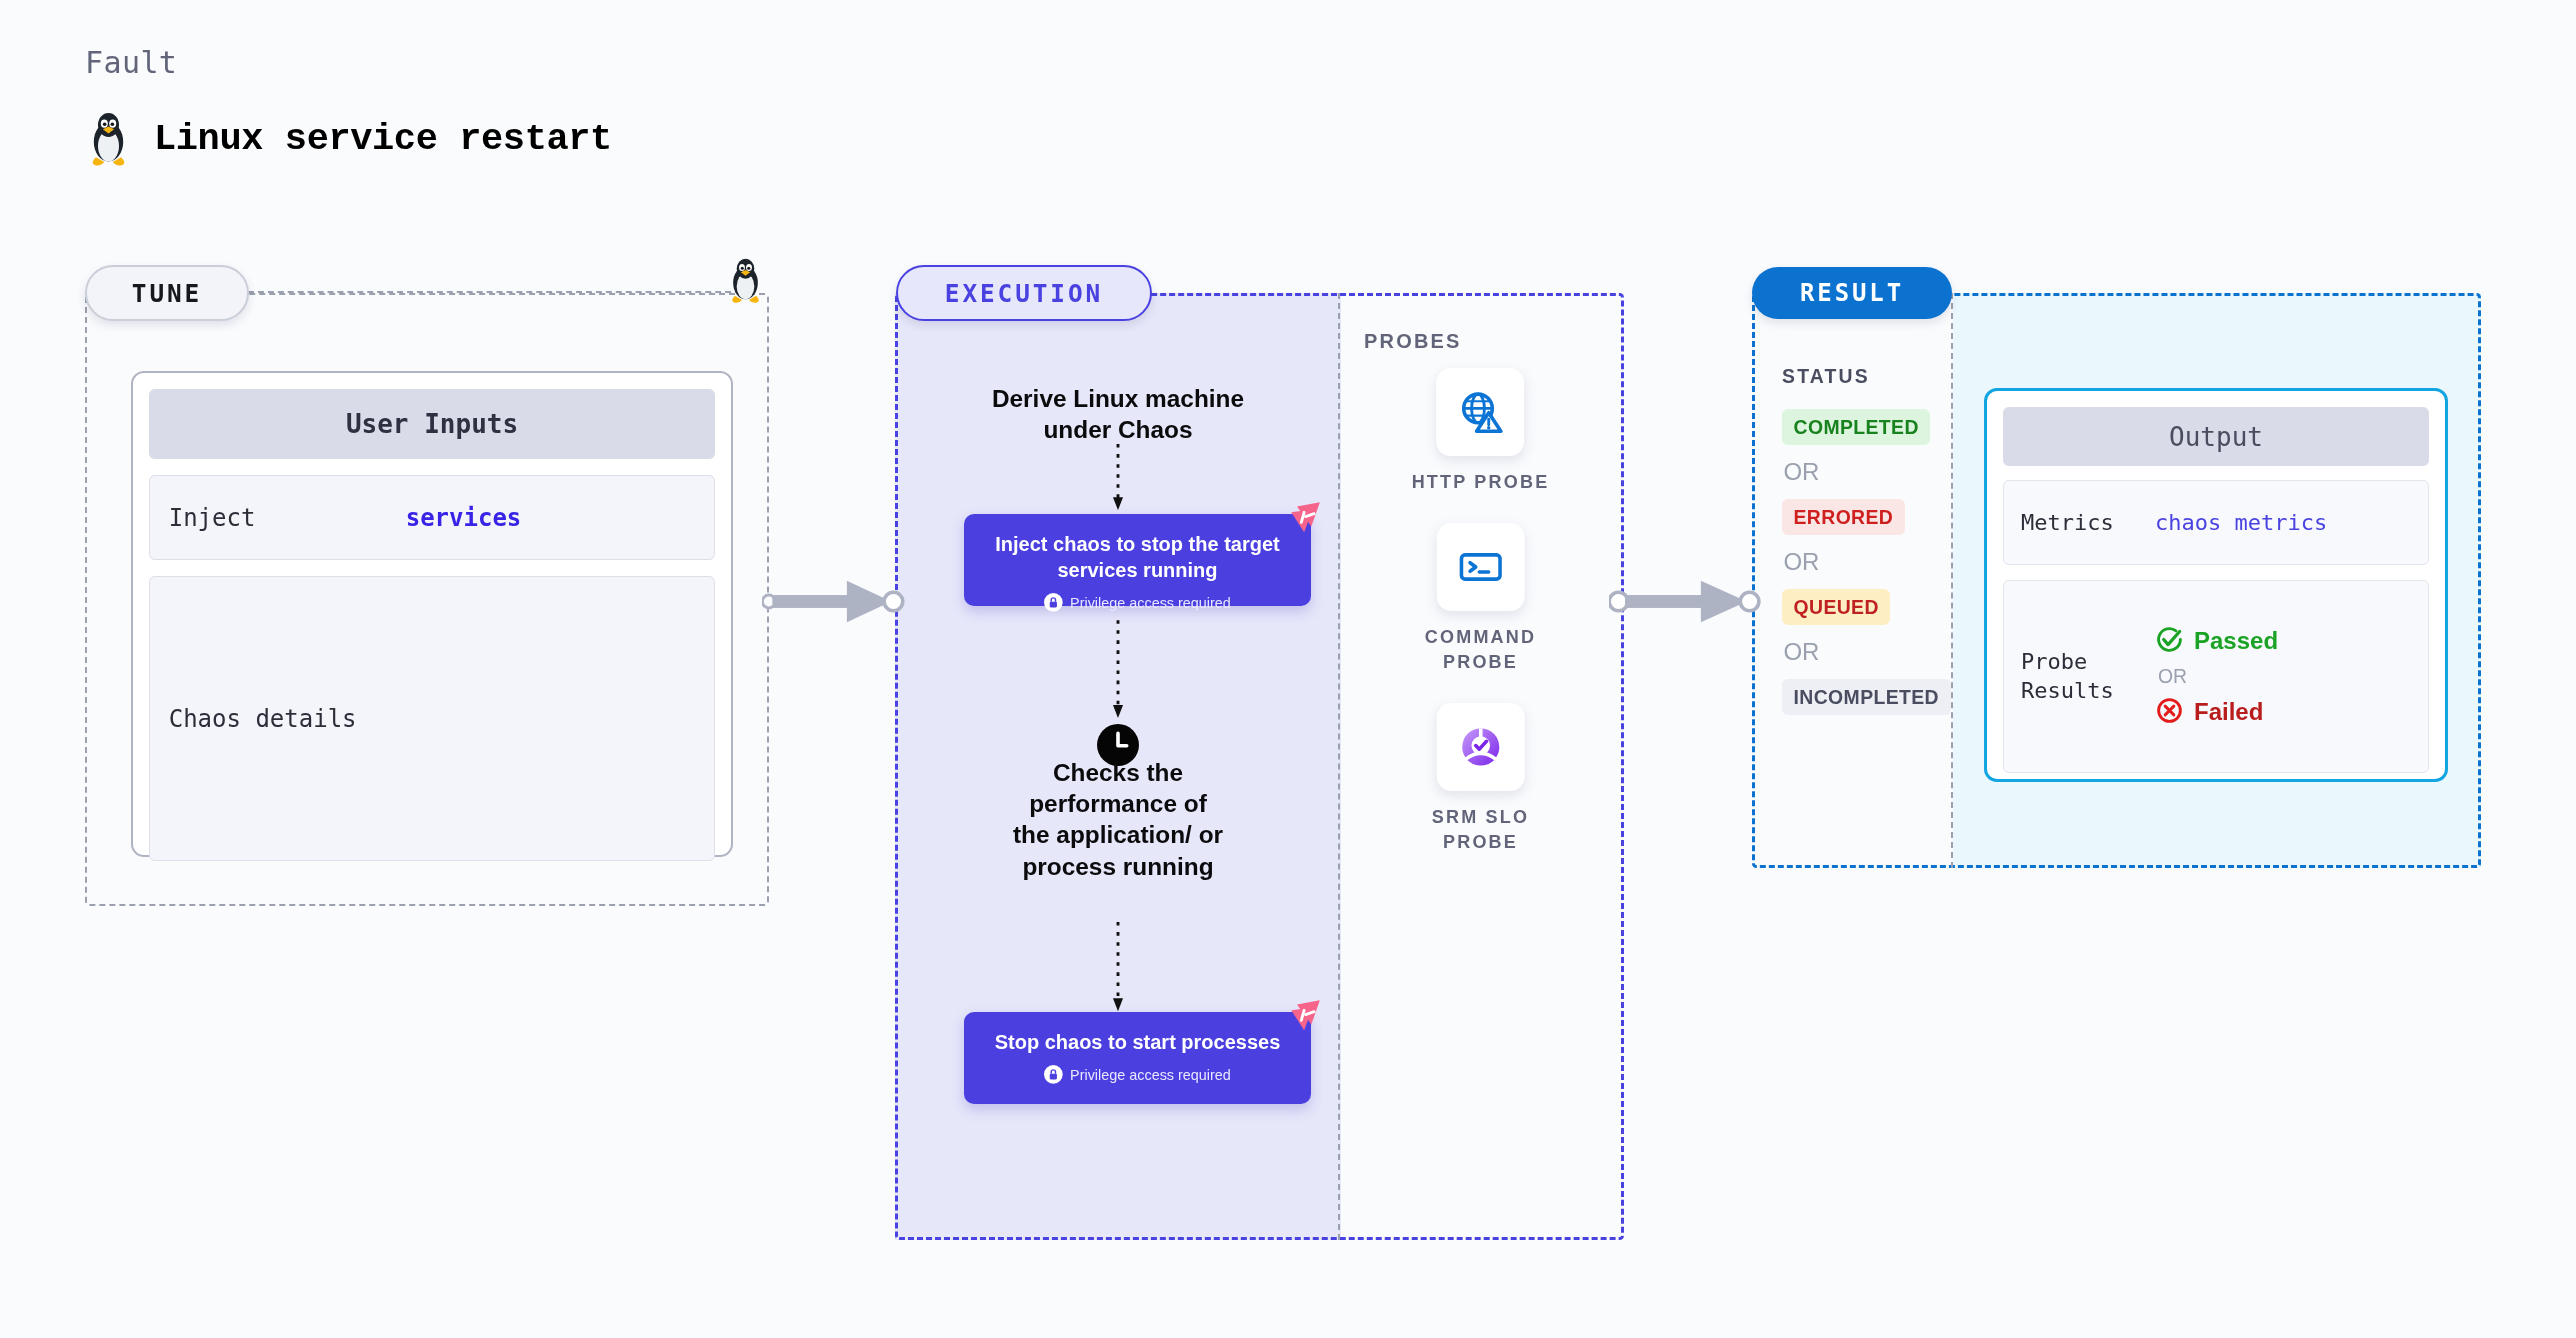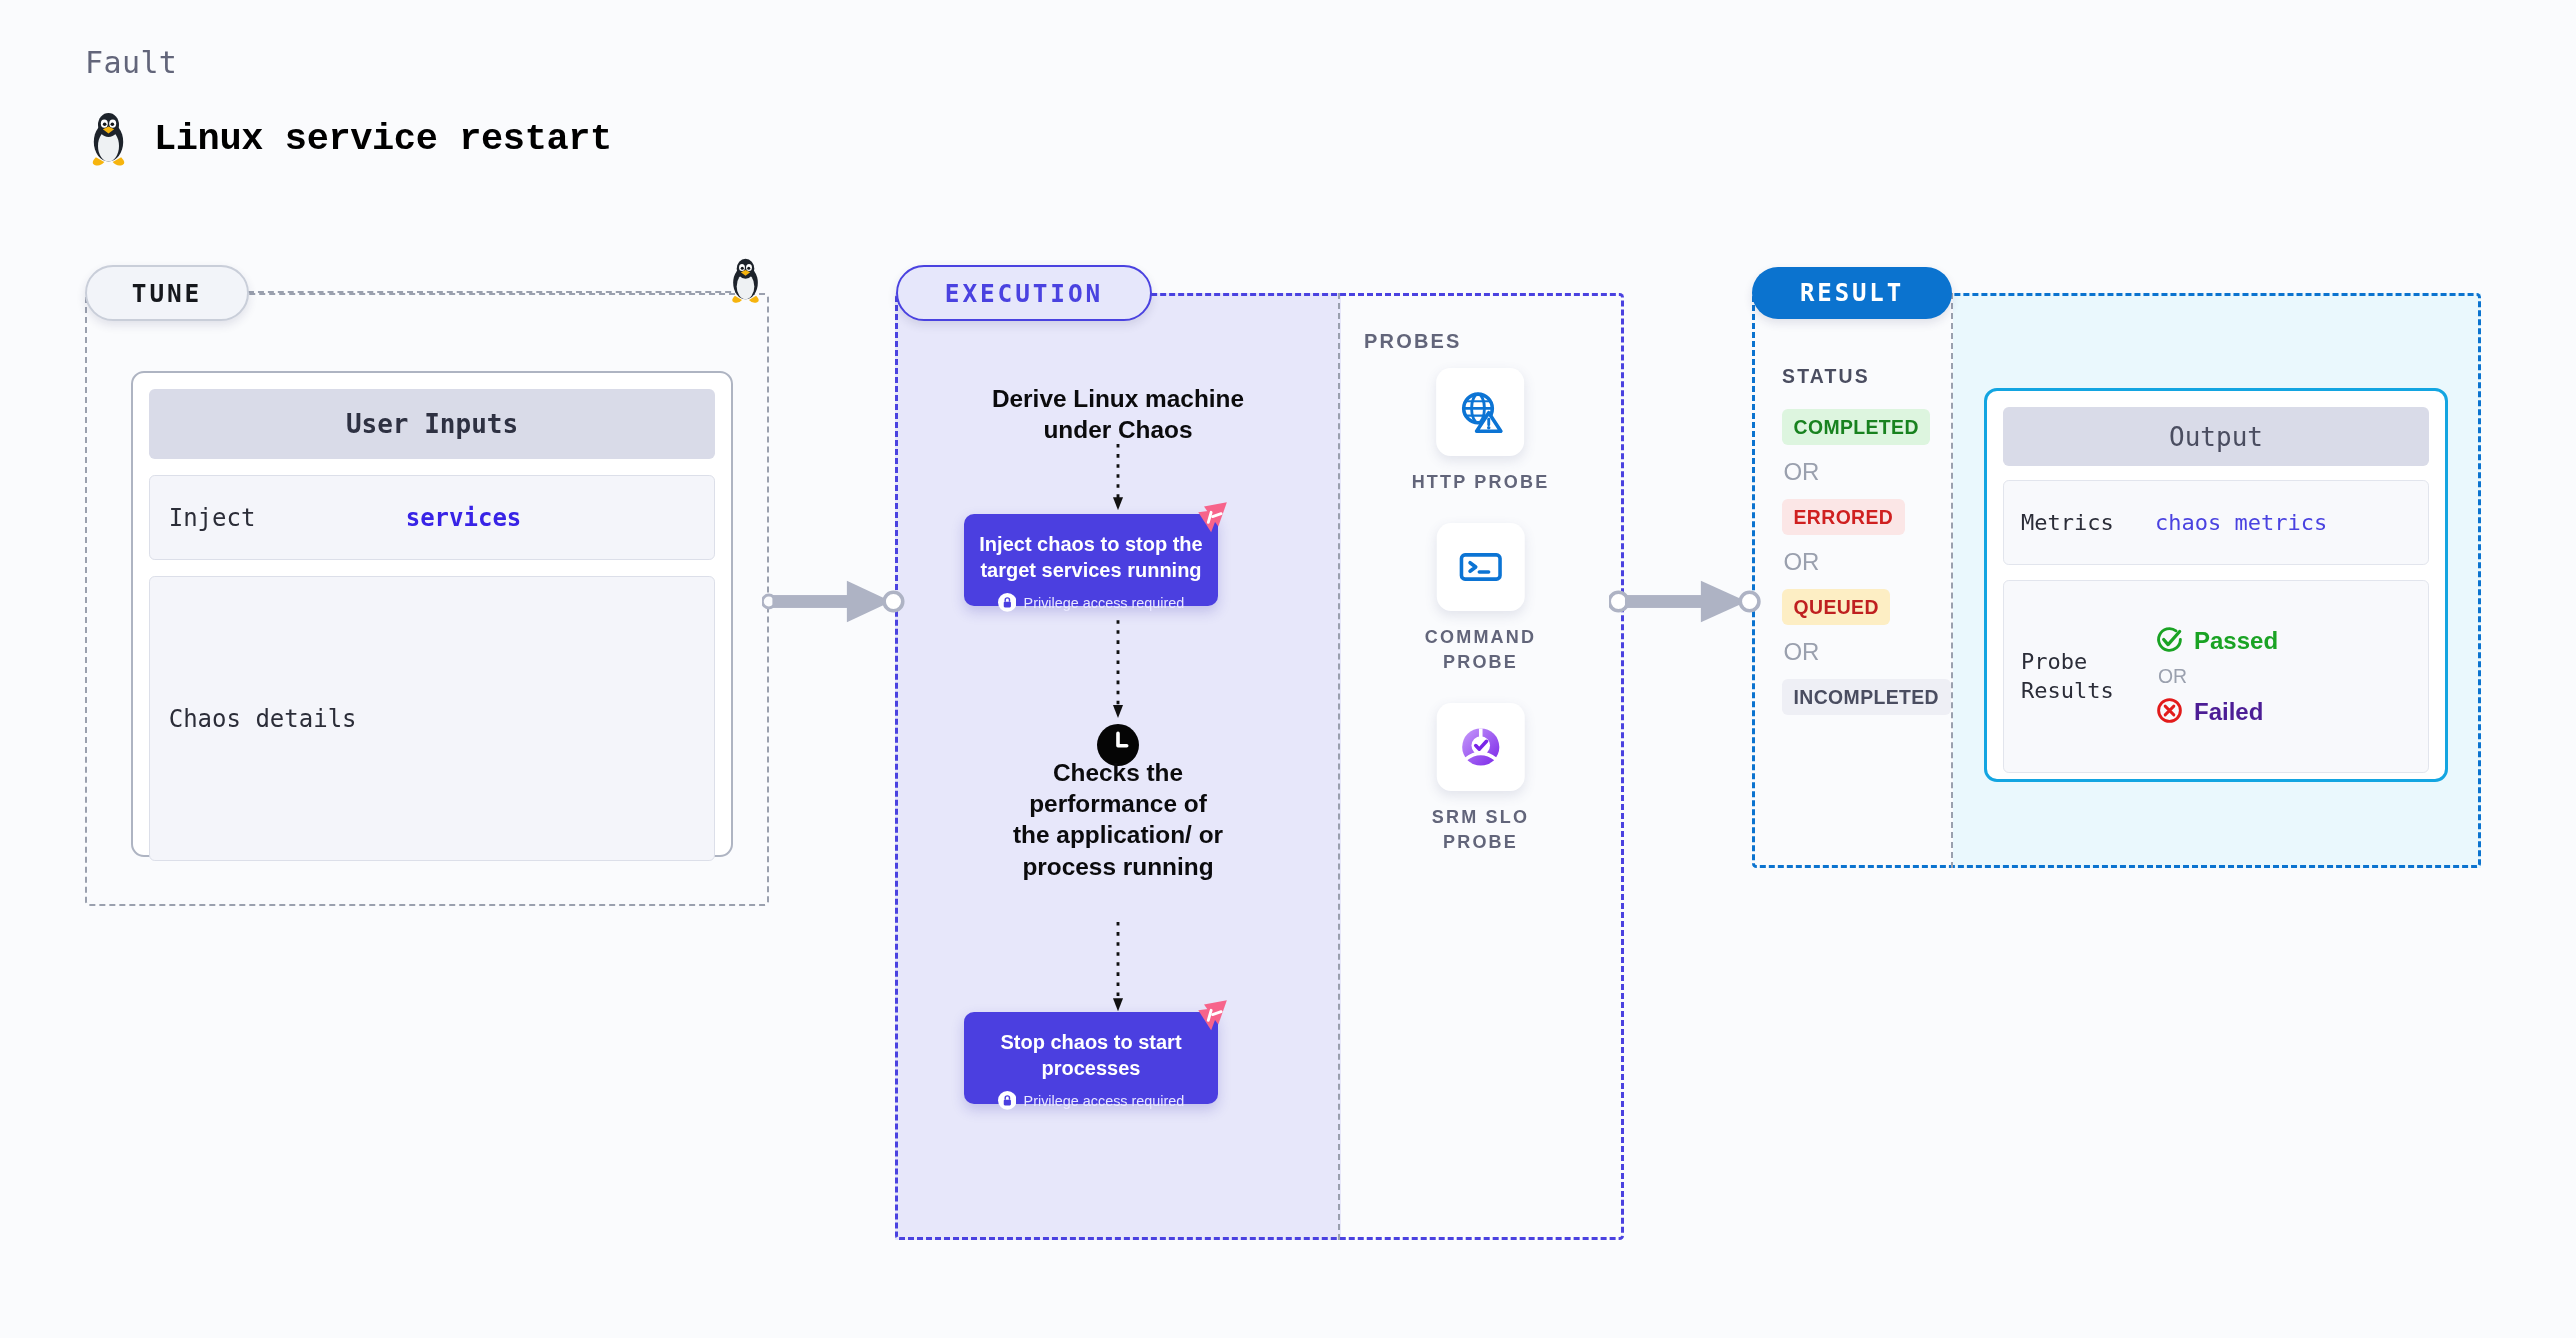--- a/index.html
+++ b/index.html
@@ -154,21 +154,21 @@
 
   .dotline { position: absolute; left: 50%; transform: translateX(-50%); }
 
   .clock-icon {
     position: absolute; left: 50%; top: 431px;
     transform: translateX(-50%);
   }
 
   .chaos-block {
     position: absolute; left: 69px;
-    width: 254px;
+    width: 347px;
     background: #4b3fe0; border-radius: 10px;
     box-shadow: 0 5.8px 13px rgba(60,50,180,.22);
     padding: 17px 14.4px 14.4px;
     text-align: center;
   }
   .chaos-block.inject { top: 221px; height: 92px; }
   .chaos-block.stop   { top: 719px; height: 92px; }
   .chaos-title {
     color: #ffffff; font-size: 20px; font-weight: bold; line-height: 1.3;
   }
@@ -521,20 +521,20 @@
           <span class="pr-text" style="color:#1aa324;">Passed</span>
         </div>
         <div class="pr-or">OR</div>
         <div class="pr-line">
           <span>
             <svg width="29" height="29" viewBox="0 0 40 40">
               <circle cx="20" cy="20" r="15" fill="none" stroke="#e21b1b" stroke-width="4"></circle>
               <path d="M14 14 L26 26 M26 14 L14 26" stroke="#e21b1b" stroke-width="4" stroke-linecap="round"></path>
             </svg>
           </span>
-          <span class="pr-text" style="color:#4c1d95;">Failed</span>
+          <span class="pr-text" style="color:#b91c1c;">Failed</span>
         </div>
       </div>
     </div>
   </div>
 
 </div>
 
 
 </body></html>

